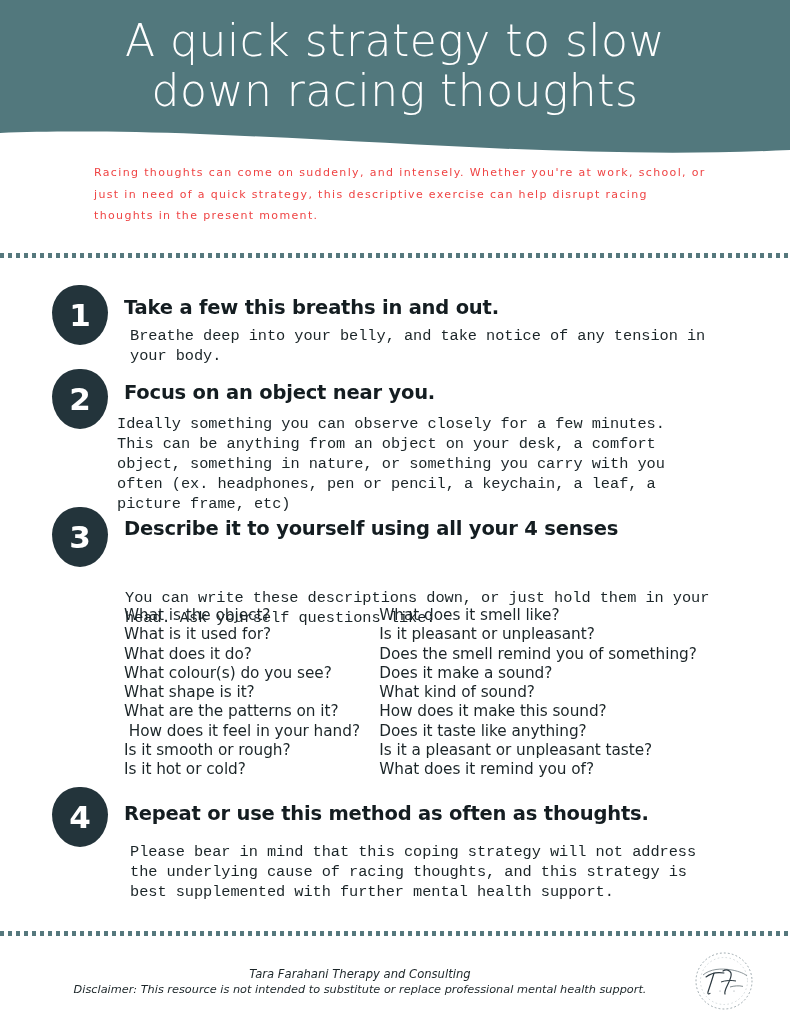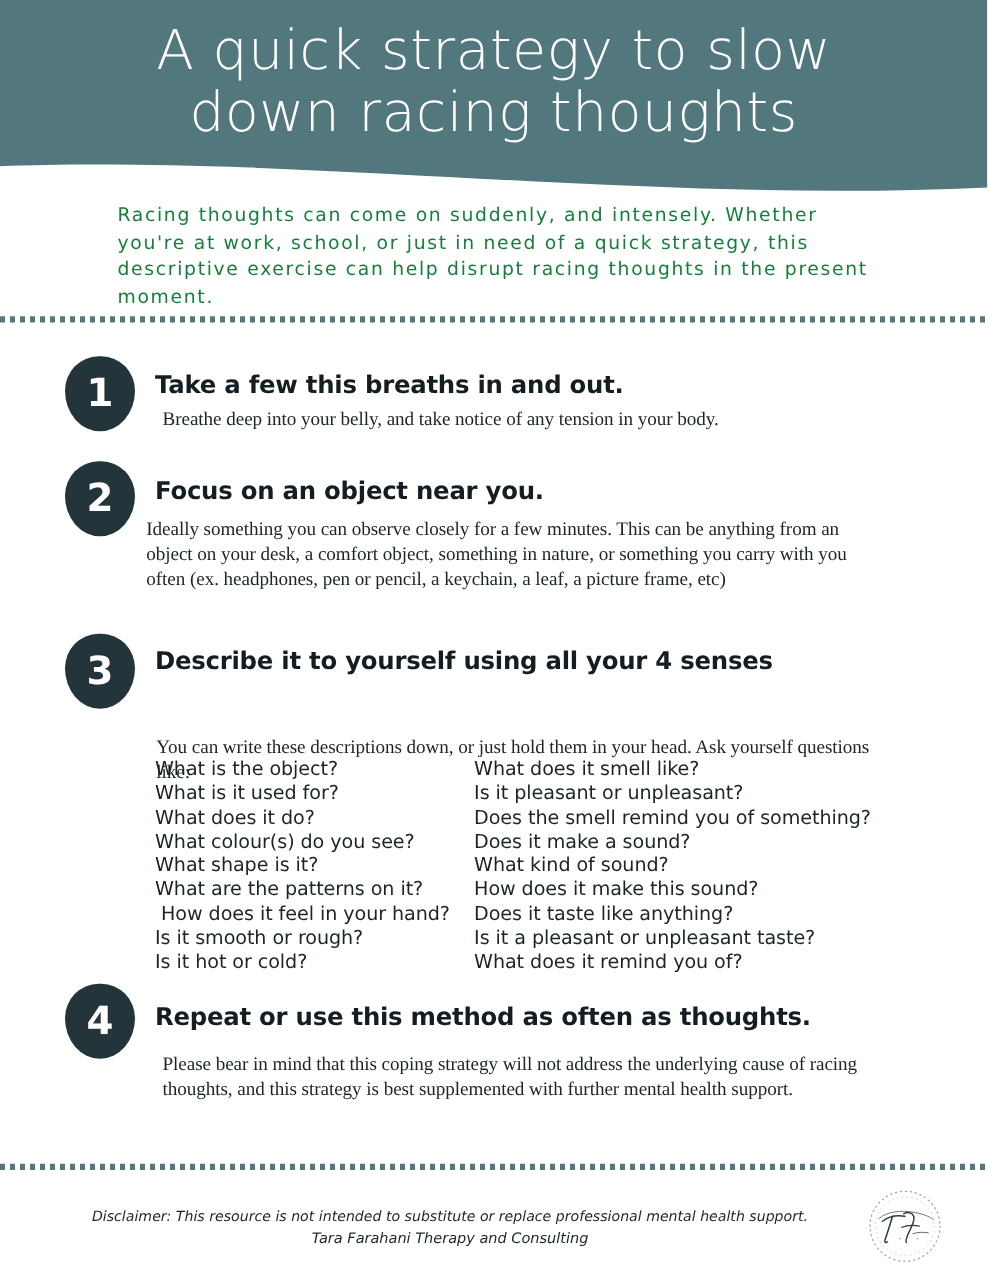--- a/index.html
+++ b/index.html
@@ -42,24 +42,24 @@
     line-height:50px;
     letter-spacing:0.5px;
     white-space:pre-line;
   }
 
   
   .intro {
     position:absolute;
     left:94px; top:162px;
     width:615px;
-    color:#15803d;
-    font-family:"DejaVu Sans", sans-serif;
-    font-weight:400;
-    font-size:15px;
+    color:#ef4444;
+    font-family:"DejaVu Sans", sans-serif;
+    font-weight:400;
+    font-size:11px;
     line-height:21.5px;
     letter-spacing:1.35px;
   }
 
   
   .divider {
     position:absolute;
     left:0;
     width:790px;
     height:5px;
@@ -97,21 +97,21 @@
   .step-title {
     color:#141d21;
     font-family:"DejaVu Sans", sans-serif;
     font-weight:700;
     font-size:19.5px;
     line-height:24px;
     letter-spacing:-0.2px;
   }
   .step-body {
     color:#1b2528;
-    font-family:Liberation Serif, serif;
+    font-family:Liberation Mono, monospace;
     font-weight:400;
     font-size:15.3px;
     line-height:20px;
     letter-spacing:-0.05px;
   }
 
   
   #step-1 .badge      { left:52px; top:17px; }
   #step-1 .step-title { position:absolute; left:124px; top:28px; width:600px; }
   #step-1 .step-body  { position:absolute; left:130px; top:58px; width:580px; }
@@ -224,22 +224,22 @@
 
   <div class="questions">
     <div class="q-col q-col-left" id="q-left"><span class="q-item">What is the object?</span><span class="q-item">What is it used for?</span><span class="q-item">What does it do?</span><span class="q-item">What colour(s) do you see?</span><span class="q-item">What shape is it?</span><span class="q-item">What are the patterns on it?</span><span class="q-item"> How does it feel in your hand?</span><span class="q-item">Is it smooth or rough?</span><span class="q-item">Is it hot or cold?</span></div>
     <div class="q-col q-col-right" id="q-right"><span class="q-item">What does it smell like?</span><span class="q-item">Is it pleasant or unpleasant?</span><span class="q-item">Does the smell remind you of something?</span><span class="q-item">Does it make a sound?</span><span class="q-item">What kind of sound?</span><span class="q-item">How does it make this sound?</span><span class="q-item">Does it taste like anything?</span><span class="q-item">Is it a pleasant or unpleasant taste?</span><span class="q-item">What does it remind you of?</span></div>
   </div>
 
   <div class="divider divider-bottom"></div>
 
   <div class="footer">
     <div class="footer-text">
+      <span class="footer-line footer-line-1">Tara Farahani Therapy and Consulting</span>
       <span class="footer-line">Disclaimer: This resource is not intended to substitute or replace professional mental health support.</span>
-      <span class="footer-line footer-line-1">Tara Farahani Therapy and Consulting</span>
     </div>
 
     <div class="logo">
       <svg viewBox="0 0 68 68">
         <circle cx="34" cy="34" r="28" fill="none" stroke="#9aa6ab" stroke-width="1" stroke-dasharray="1 3" stroke-linecap="round"></circle>
         <circle cx="34" cy="34" r="23.5" fill="none" stroke="#c3cbcf" stroke-width="0.7" stroke-dasharray="0.8 3.2" stroke-linecap="round"></circle>
         <path d="M13,28 C20,22 31,21 42,23 C50,24.5 55,27 57,29" fill="none" stroke="#6f7b80" stroke-width="0.8"></path>
         <path d="M16,30 C21,26 28,25 34,26" fill="none" stroke="#2c3940" stroke-width="1.1" stroke-linecap="round"></path>
         <path d="M24,26 C22,33 20,39 18,45 C17.4,46.8 18.6,47.6 20,46.4" fill="none" stroke="#2c3940" stroke-width="1.2" stroke-linecap="round"></path>
         <path d="M33,24 C36,22 40,23 41,26 C42,29 40,33 38,37 C36,41 34,45 35,47" fill="none" stroke="#2c3940" stroke-width="1.2" stroke-linecap="round"></path>

